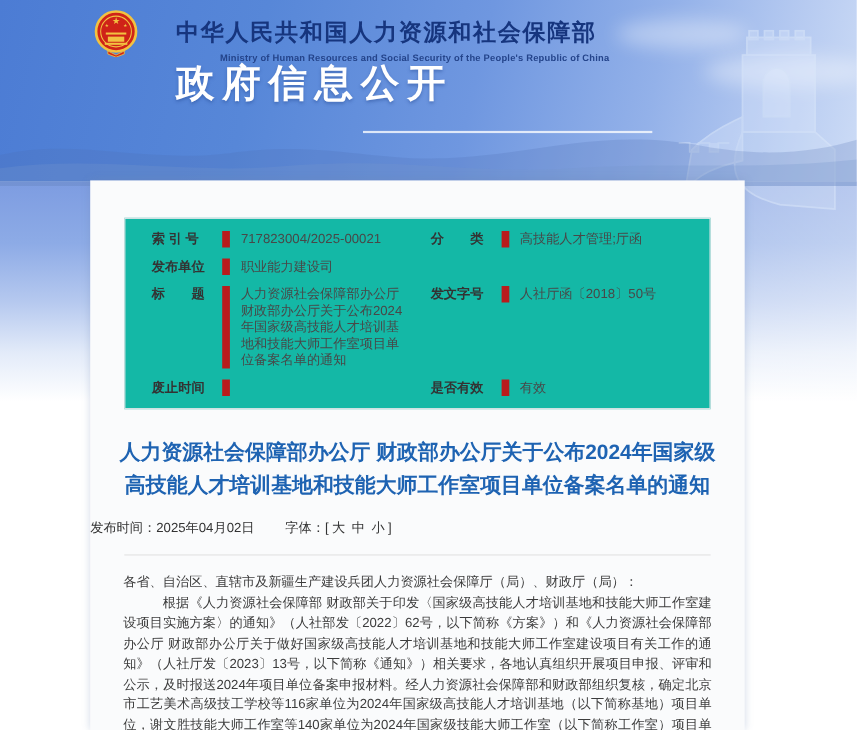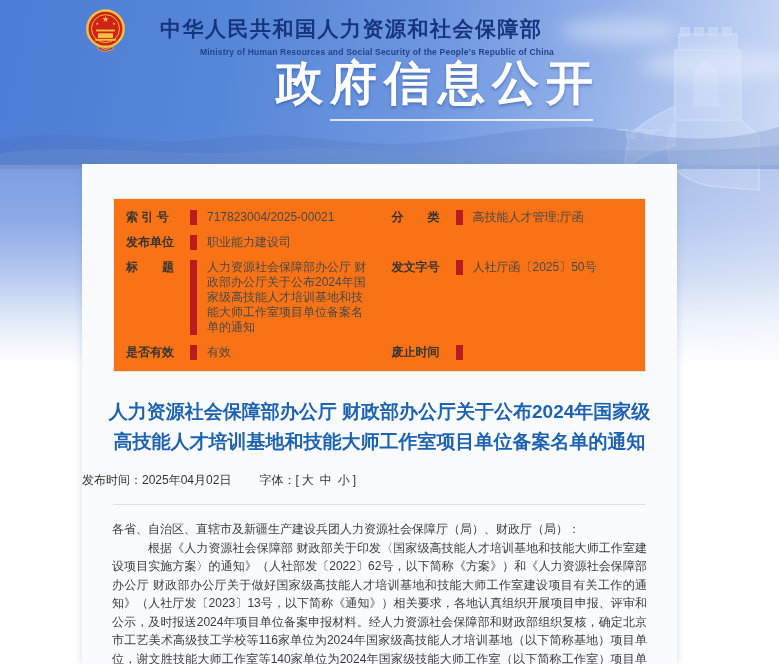--- a/index.html
+++ b/index.html
@@ -29,22 +29,22 @@
   .ministry { position:absolute; left:130px; top:15px;margin-left:30px; }
   .ministry-cn {
     font-size:21px; font-weight:bold; color:#16357e; letter-spacing:1.5px;
     white-space:nowrap;
   }
   .ministry-en {
     font-size:8.5px; font-weight:bold; color:#24448b; margin-top:4px;
     letter-spacing:0.2px; white-space:nowrap;padding-left:40px;
   }
   .banner-title {
-    position:absolute; left:160px; top:52px; width:440px; text-align:right;
-    font-size:47px; font-weight:bold; color:#ffffff; letter-spacing:7px;
+    position:absolute; left:160px; top:52px; width:440px; text-align:left;
+    font-size:35px; font-weight:bold; color:#ffffff; letter-spacing:7px;
     text-shadow:0 2px 3px rgba(35,70,145,0.45); white-space:nowrap;
   }
   .banner-underline {
     position:absolute; left:330px; top:119px; width:263px; height:2px;
     background:rgba(255,255,255,0.78);
   }
   .mountains { position:absolute; left:0; bottom:-4px; width:779px; height:72px; }
   .greatwall { position:absolute; right:0; top:6px; width:170px; height:200px; opacity:0.55; }
   .cloud {
     position:absolute; background:rgba(255,255,255,0.35); border-radius:50%;
@@ -52,22 +52,22 @@
   }
   .cloud1 { left:560px; top:18px; width:120px; height:26px; }
   .cloud2 { left:640px; top:50px; width:150px; height:30px; }
   
   .card {
     position:absolute; left:82px; top:164px; width:595px; height:500px;
     background:#fafbfc; box-shadow:0 0 7px rgba(110,135,180,0.30);
     z-index:3; overflow:hidden;
   }
   .meta-table {
-    margin:34px 31px 0 31px; background:#f97316;
-    border:1px solid #e4e6e9; padding:6px 0;
+    margin:34px 31px 0 31px; background:#14b8a6;
+    border:1px solid #e4e6e9; padding:6px 12px;
   }
   .m-row { display:flex; }
   .m-cell { display:flex; width:50%; padding:5px 10px 5px 12px; align-items:flex-start; }
   .m-label {
     width:56px; flex-shrink:0; font-size:12px; font-weight:bold; color:#333;
     line-height:15px; white-space:pre;
   }
   .m-value {
     flex:1; font-size:12px; color:#484848; line-height:15px;
     border-left:7px solid #b91c1c; padding-left:10px; margin-left:8px;
@@ -162,31 +162,31 @@
           <span class="m-value">职业能力建设司</span>
         </div>
       </div>
       <div class="m-row">
         <div class="m-cell">
           <span class="m-label">标　　题</span>
           <span class="m-value">人力资源社会保障部办公厅 财政部办公厅关于公布2024年国家级高技能人才培训基地和技能大师工作室项目单位备案名单的通知</span>
         </div>
         <div class="m-cell">
           <span class="m-label">发文字号</span>
-          <span class="m-value">人社厅函〔2025〕50号</span>
-        </div>
-      </div>
-      <div class="m-row">
+          <span class="m-value">人社厅函〔2018〕50号</span>
+        </div>
+      </div>
+      <div class="m-row">
+        <div class="m-cell">
+          <span class="m-label">废止时间</span>
+          <span class="m-value"></span>
+        </div>
         <div class="m-cell">
           <span class="m-label">是否有效</span>
           <span class="m-value">有效</span>
-        </div>
-        <div class="m-cell">
-          <span class="m-label">废止时间</span>
-          <span class="m-value"></span>
         </div>
       </div>
     </div>
 
     <h1 class="article-title">人力资源社会保障部办公厅 财政部办公厅关于公布2024年国家级高技能人才培训基地和技能大师工作室项目单位备案名单的通知</h1>
 
     <div class="publish-row">
       <span>发布时间：</span><span>2025年04月02日</span><span class="gap"></span><span>字体：[</span><span class="font-opt">大</span><span class="font-opt">中</span><span class="font-opt">小</span><span>]</span>
     </div>
 

